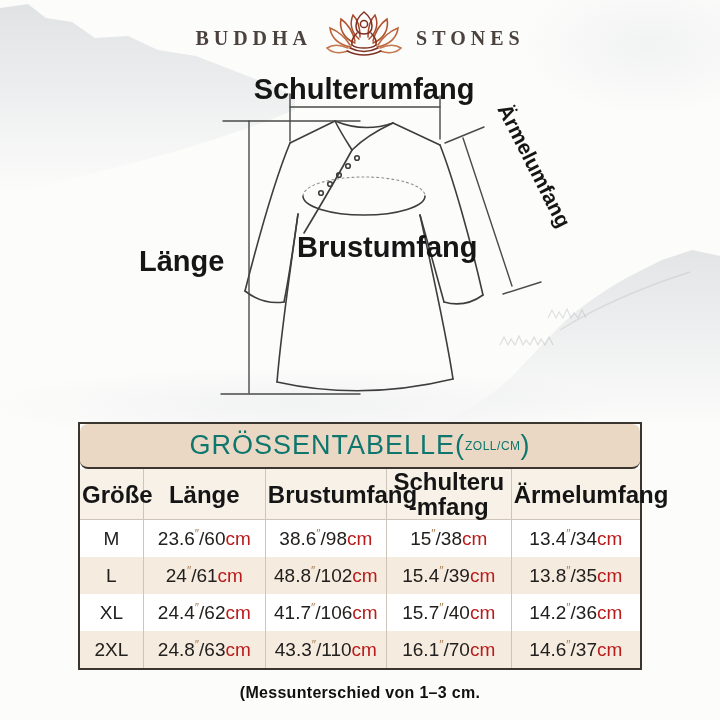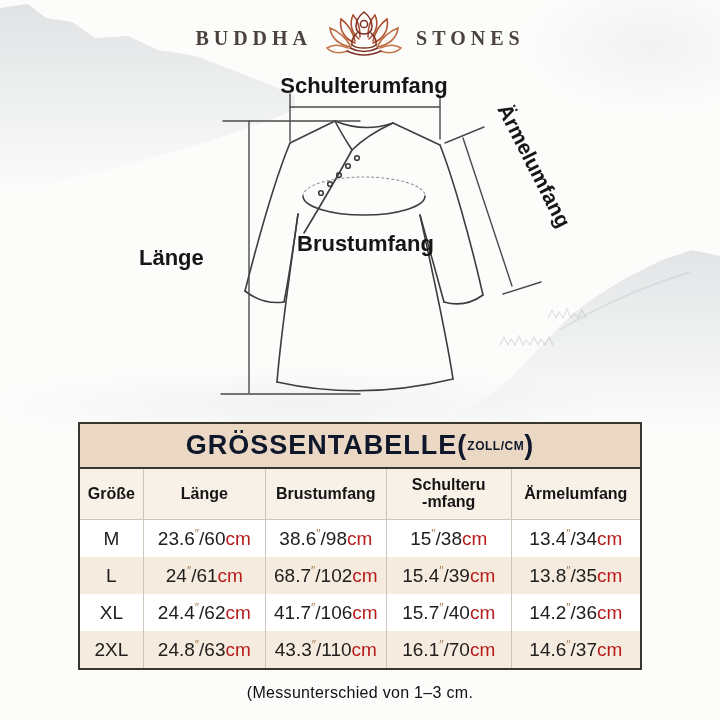--- a/index.html
+++ b/index.html
@@ -16,60 +16,60 @@
     position:absolute;left:0;top:10px;width:720px;height:56px;
     display:flex;align-items:center;justify-content:center;gap:14px;z-index:2;
   }
   .logo-word{
     font-family:"Liberation Serif", serif;
     font-size:20px;font-weight:600;letter-spacing:5px;color:#4b423e;
   }
   
   .diag-label{
     position:absolute;z-index:2;color:#161616;font-weight:bold;
-    font-size:22px;white-space:nowrap;
+    font-size:29px;white-space:nowrap;
   }
   #label-shoulder{left:364px;top:73px;transform:translateX(-50%);}
   #label-length{left:139px;top:245px;}
   #label-chest{left:297px;top:231px;}
   #label-sleeve{
     left:514px;top:100px;font-size:21px;
     transform:rotate(63deg);transform-origin:0 0;
   }
   #garment-svg{position:absolute;left:120px;top:60px;z-index:1;}
   
   #size-table-wrap{
     position:absolute;left:78px;top:422px;width:564px;z-index:2;
     border:2px solid #3a352e;background:#ffffff;box-sizing:border-box;
   }
   #size-table-title{
     height:43px;background:#ead8c5;border-bottom:2px solid #3a352e;
     display:flex;align-items:center;justify-content:center;
-    color:#0f172a;font-weight:bold;font-size:27px;letter-spacing:1px;
+    color:#0f766e;font-weight:normal;font-size:27px;letter-spacing:1px;border-radius:8px;
   }
   #size-table-title .unit{font-size:12px;letter-spacing:.5px;}
   table.sizes{width:100%;border-collapse:collapse;table-layout:fixed;}
   table.sizes th{
-    height:50px;font-size:16px;font-weight:bold;color:#151515;
+    height:50px;font-size:24px;font-weight:bold;color:#151515;
     background:#f8f1e8;border-right:1px solid #cdc5ba;border-bottom:1px solid #cdc5ba;
     white-space:pre-line;line-height:1.05;text-align:center;padding:0 2px;
   }
   table.sizes td{
     height:37px;font-size:19px;color:#22201e;text-align:center;
     border-right:1px solid #cdc5ba;padding:0;
   }
   table.sizes th:last-child, table.sizes td:last-child{border-right:none;}
   table.sizes tr.alt td{background:#f5ebdf;}
   td.size-cell{font-weight:500;font-size:20px;}
   .prime{font-size:12px;color:#a8845c;vertical-align:7px;}
   .unit-cm{color:#b91c1c;}
   
   #footer-note{
     position:absolute;left:50%;top:684px;transform:translateX(-50%);z-index:2;
-    font-size:16px;font-weight:normal;color:#101010;letter-spacing:.3px;white-space:nowrap;
+    font-size:16px;font-weight:bold;color:#101010;letter-spacing:.3px;white-space:nowrap;
   }
 </style>
 </head>
 <body>
 
 <div id="stage">
 
   <svg id="watermark" width="720" height="720" viewBox="0 0 720 720">
     <defs>
       <linearGradient id="wg1" x1="0" y1="0" x2="0" y2="1">
@@ -206,21 +206,21 @@
           <tr>
             <td class="size-cell">M</td>
             <td><span>23.6</span><span class="prime">″</span><span>/60</span><span class="unit-cm">cm</span></td>
             <td><span>38.6</span><span class="prime">″</span><span>/98</span><span class="unit-cm">cm</span></td>
             <td><span>15</span><span class="prime">″</span><span>/38</span><span class="unit-cm">cm</span></td>
             <td><span>13.4</span><span class="prime">″</span><span>/34</span><span class="unit-cm">cm</span></td>
           </tr>
           <tr class="alt">
             <td class="size-cell">L</td>
             <td><span>24</span><span class="prime">″</span><span>/61</span><span class="unit-cm">cm</span></td>
-            <td><span>68.7</span><span class="prime">″</span><span>/102</span><span class="unit-cm">cm</span></td>
+            <td><span>48.8</span><span class="prime">″</span><span>/102</span><span class="unit-cm">cm</span></td>
             <td><span>15.4</span><span class="prime">″</span><span>/39</span><span class="unit-cm">cm</span></td>
             <td><span>13.8</span><span class="prime">″</span><span>/35</span><span class="unit-cm">cm</span></td>
           </tr>
           <tr>
             <td class="size-cell">XL</td>
             <td><span>24.4</span><span class="prime">″</span><span>/62</span><span class="unit-cm">cm</span></td>
             <td><span>41.7</span><span class="prime">″</span><span>/106</span><span class="unit-cm">cm</span></td>
             <td><span>15.7</span><span class="prime">″</span><span>/40</span><span class="unit-cm">cm</span></td>
             <td><span>14.2</span><span class="prime">″</span><span>/36</span><span class="unit-cm">cm</span></td>
           </tr>

